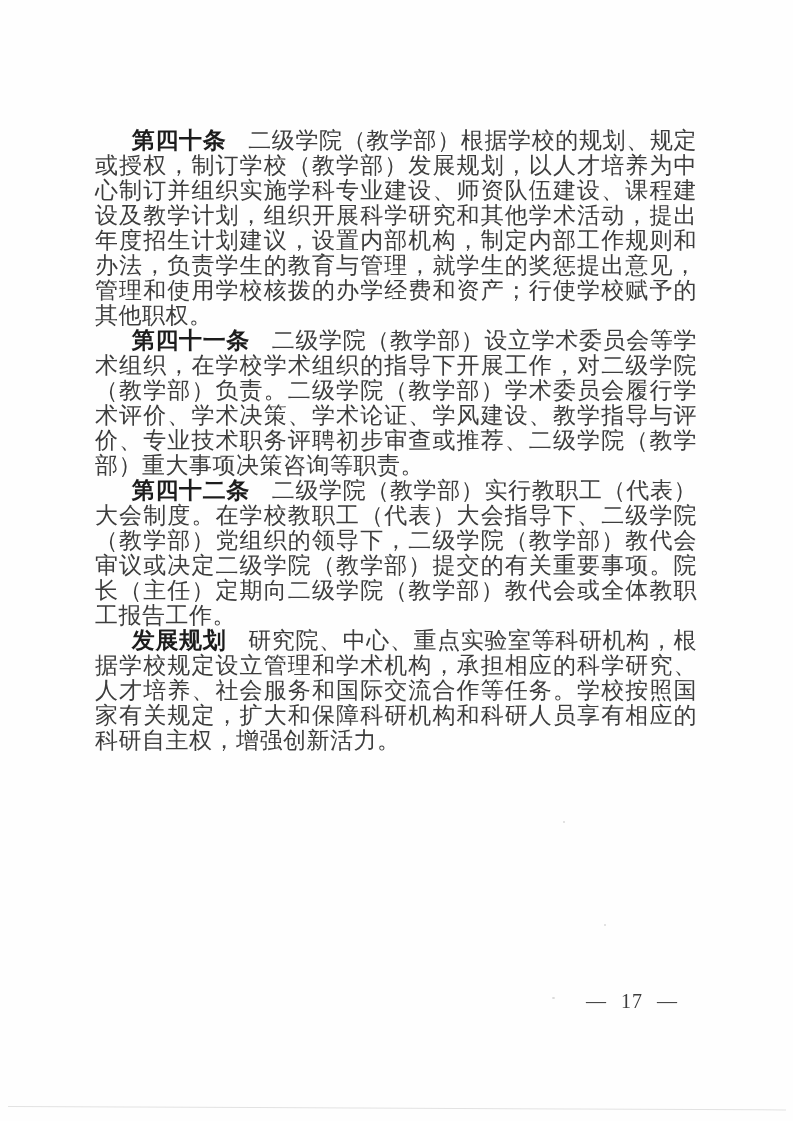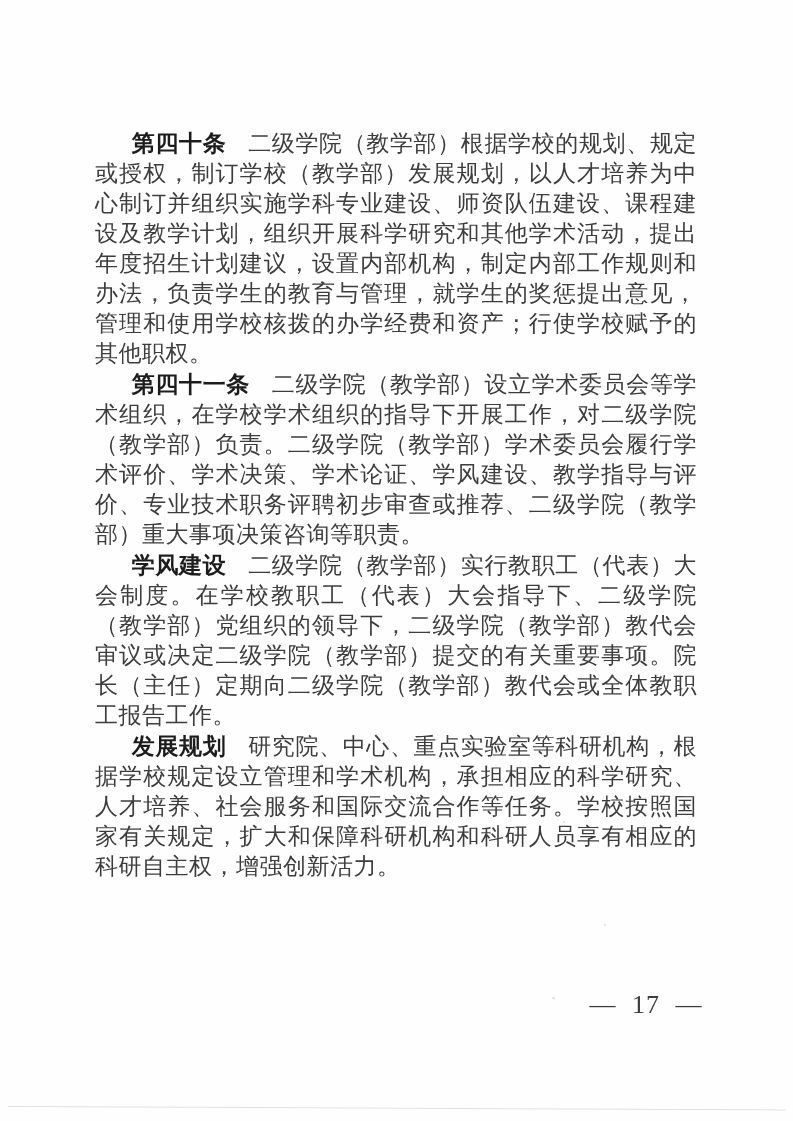--- a/index.html
+++ b/index.html
@@ -14,21 +14,21 @@
     background: #fefefe;
     overflow: hidden;
     font-family: "Liberation Serif", serif;
   }
   .doc-body {
     position: absolute;
     left: 95px;
     top: 128px;
     width: 602px;
     font-size: 23px;
-    line-height: 30px;
+    line-height: 25px;
     color: #3d3d3d;
     text-align: justify;
     text-justify: inter-ideograph;
     letter-spacing: 0.5px;
   }
   .para {
     margin: 0;
     text-indent: 1.6em;
   }
   .article-label {
@@ -38,22 +38,21 @@
     font-family: "Liberation Sans", "Liberation Serif", sans-serif;
   }
   .article-text {
     color: #3d3d3d;
   }
   .page-number {
     position: absolute;
     left: 586px;
     top: 990px;
     width: 120px;
-    text-align: center;
-    font-size: 26px;
+    font-size: 20px;
     color: #3c3c3c;
     letter-spacing: 1px;
     word-spacing: 8px;
     font-family: "Liberation Serif", serif;
   }
   .scan-edge-line {
     position: absolute;
     left: 8px;
     top: 1106px;
     width: 778px;
@@ -80,21 +79,21 @@
 
     <p class="para">
       <span class="article-label">第四十条</span><span class="article-text">二级学院（教学部）根据学校的规划、规定或授权，制订学校（教学部）发展规划，以人才培养为中心制订并组织实施学科专业建设、师资队伍建设、课程建设及教学计划，组织开展科学研究和其他学术活动，提出年度招生计划建议，设置内部机构，制定内部工作规则和办法，负责学生的教育与管理，就学生的奖惩提出意见，管理和使用学校核拨的办学经费和资产；行使学校赋予的其他职权。</span>
     </p>
 
     <p class="para">
       <span class="article-label">第四十一条</span><span class="article-text">二级学院（教学部）设立学术委员会等学术组织，在学校学术组织的指导下开展工作，对二级学院（教学部）负责。二级学院（教学部）学术委员会履行学术评价、学术决策、学术论证、学风建设、教学指导与评价、专业技术职务评聘初步审查或推荐、二级学院（教学部）重大事项决策咨询等职责。</span>
     </p>
 
     <p class="para">
-      <span class="article-label">学风建设</span><span class="article-text">二级学院（教学部）实行教职工（代表）大会制度。在学校教职工（代表）大会指导下、二级学院（教学部）党组织的领导下，二级学院（教学部）教代会审议或决定二级学院（教学部）提交的有关重要事项。院长（主任）定期向二级学院（教学部）教代会或全体教职工报告工作。</span>
+      <span class="article-label">第四十二条</span><span class="article-text">二级学院（教学部）实行教职工（代表）大会制度。在学校教职工（代表）大会指导下、二级学院（教学部）党组织的领导下，二级学院（教学部）教代会审议或决定二级学院（教学部）提交的有关重要事项。院长（主任）定期向二级学院（教学部）教代会或全体教职工报告工作。</span>
     </p>
 
     <p class="para">
       <span class="article-label">发展规划</span><span class="article-text">研究院、中心、重点实验室等科研机构，根据学校规定设立管理和学术机构，承担相应的科学研究、人才培养、社会服务和国际交流合作等任务。学校按照国家有关规定，扩大和保障科研机构和科研人员享有相应的科研自主权，增强创新活力。</span>
     </p>
 
   </div>
 
   <div class="page-number">— 17 —</div>
 

